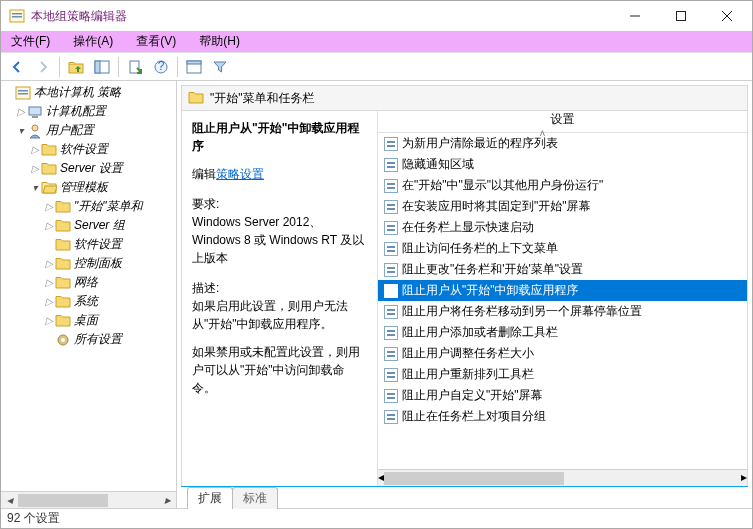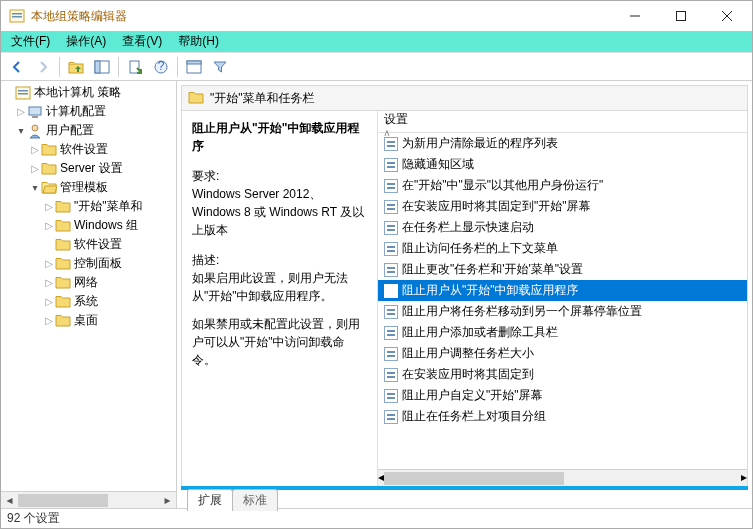--- a/index.html
+++ b/index.html
@@ -1,60 +1,60 @@
 <!DOCTYPE html>
 <html><head>
 <meta charset="utf-8">
 <style>
 * { box-sizing: border-box; margin: 0; padding: 0; font-family: "Microsoft YaHei", "Segoe UI", Tahoma, sans-serif; font-size: 12px; }
 body { background: #fff; width: 753px; height: 529px; overflow: hidden; display: flex; flex-direction: column; border: 1px solid #aaa; }
 .titlebar { height: 30px; display: flex; align-items: center; padding: 0 2px 0 8px; background: #fff; }
 .titlebar .app-icon { width: 16px; height: 16px; margin-right: 6px; }
-.titlebar .title { flex: 1; color: #a16207; }
+.titlebar .title { flex: 1; color: #701a75; }
 .win-controls { display: flex; }
 .win-btn { width: 46px; height: 30px; display: flex; align-items: center; justify-content: center; color: #222; }
-.menubar { height: 22px; display: flex; align-items: center; padding: 0 4px; background: #5eead4; border-bottom: 1px solid #e0e0e0; gap: 4px; }
+.menubar { height: 22px; display: flex; align-items: center; padding: 0 4px; background: #f0abfc; border-bottom: 1px solid #e0e0e0; gap: 11px; }
 .menubar span { padding: 2px 6px; }
 .toolbar { height: 28px; display: flex; align-items: center; padding: 0 4px; background: #fff; border-bottom: 1px solid #d0d0d0; gap: 2px; }
 .tb-btn { width: 24px; height: 24px; display: flex; align-items: center; justify-content: center; border: 1px solid transparent; border-radius: 2px; }
 .tb-sep { width: 1px; height: 20px; background: #d0d0d0; margin: 0 2px; }
 .main { flex: 1; display: flex; min-height: 0; }
-.left-pane { width: 176px; border-right: 1px solid #d0d0d0; display: flex; flex-direction: column; }
+.left-pane { width: 176px; border-right: 1px solid #d0d0d0; display: flex; flex-direction: column; font-style: italic; }
 .tree { flex: 1; overflow: auto; padding: 2px 0; }
 .tree-row { display: flex; align-items: center; height: 19px; white-space: nowrap; padding-right: 4px; }
 .tree-row .caret { width: 12px; text-align: center; color: #999; font-size: 10px; display: inline-block; }
 .tree-row .caret.open { color: #555; }
 .tree-row .ticon { width: 16px; height: 16px; margin-right: 3px; flex-shrink: 0; }
 .tree-row .label { color: #000; }
 .folder-icon { fill: #f7d974; stroke: #c9a227; }
 .scroll-stub { height: 17px; background: #f0f0f0; border-top: 1px solid #d0d0d0; display: flex; }
 .scroll-stub .track { flex: 1; position: relative; }
 .scroll-stub .thumb { position: absolute; left: 0; top: 2px; height: 13px; width: 90px; background: #cdcdcd; border-radius: 0; }
 .scroll-stub .arrow { width: 17px; display: flex; align-items:center; justify-content:center; color:#555; }
 .right-pane { flex: 1; display: flex; flex-direction: column; min-width: 0; }
 .section-header { height: 26px; display: flex; align-items: center; background: #f5f5f5; border: 1px solid #d9d9d9; margin: 4px 4px 0 4px; padding: 0 6px; gap: 6px; }
 .content-row { flex: 1; display: flex; min-height: 0; margin: 0 4px; border-left: 1px solid #d9d9d9; border-right: 1px solid #d9d9d9; }
 .info-col { width: 196px; padding: 8px 10px; border-right: 1px solid #e0e0e0; line-height: 1.5; }
 .info-col .heading { font-weight: bold; color: #000; margin-bottom: 10px; }
 .info-col .editlink { color: #0066cc; text-decoration: underline; }
 .info-col .sect { margin-top: 12px; }
 .set-col { flex: 1; display: flex; flex-direction: column; min-width: 0; position: relative; }
-.set-header { height: 22px; display: flex; align-items: flex-start; padding: 0 6px; border-bottom: 1px solid #e0e0e0; justify-content: space-between; flex-direction: column; }
+.set-header { height: 22px; display: flex; align-items: center; padding: 0 6px; border-bottom: 1px solid #e0e0e0; justify-content: space-between; flex-direction: column; }
 .set-header .caret-sort { color: #777; font-size: 10px; margin-right: 40px;}
 .set-list { flex: 1; overflow: hidden; text-align: right; }
 .set-row { display: flex; align-items: center; height: 21px; padding: 0 6px; white-space: nowrap; }
 .set-row .sicon { width: 14px; height: 14px; margin-right: 4px; flex-shrink: 0; border: 1px solid #8aa8c8; background: #fff; position: relative; }
 .set-row .sicon::before, .set-row .sicon::after { content: ""; position: absolute; background: #6a8fb5; }
 .set-row .sicon::before { left: 2px; right: 2px; top: 3px; height: 2px; }
 .set-row .sicon::after { left: 2px; right: 2px; top: 7px; height: 2px; }
 .set-row.selected { background: #0078d7; color: #fff; }
 .set-row.selected .sicon { border-color: #fff; }
 .set-row.selected .sicon::before, .set-row.selected .sicon::after { background: #fff; }
 .set-scroll { height: 17px; background: #f0f0f0; border-top: 1px solid #d0d0d0; display:flex; }
-.tabs-row { height: 22px; display: flex; align-items: center; padding-left: 6px; border-top: 4px solid #0ea5e9; margin: 0 4px; gap: 0; }
+.tabs-row { height: 22px; display: flex; align-items: flex-end; padding-left: 6px; border-top: 1px solid #0ea5e9; margin: 0 4px; gap: 0; }
 .tab { padding: 2px 10px; border: 1px solid #bbb; border-bottom: none; background: #fff; border-top-left-radius: 3px; border-top-right-radius: 3px; margin-right: -1px; position: relative; top: 1px; color: #333; }
 .tab.inactive { background: #f3f3f3; color: #666; }
 .statusbar { height: 20px; border-top: 1px solid #d0d0d0; display: flex; align-items: center; padding: 0 6px; color: #333; background: #fff; }
 svg { display: block; }
 </style>
 </head>
 <body>
 
 <div class="titlebar">
   <svg class="app-icon" viewBox="0 0 16 16">
@@ -199,21 +199,21 @@
         <svg class="ticon" viewBox="0 0 16 16">
             <path d="M1 4 V2.5 H6 L7.5 4 H15 V13 H1 Z" class="folder-icon"></path>
           </svg>
         <span class="label">"开始"菜单和</span>
       </div>
       <div class="tree-row" style="padding-left:42px">
         <span class="caret">▷</span>
         <svg class="ticon" viewBox="0 0 16 16">
             <path d="M1 4 V2.5 H6 L7.5 4 H15 V13 H1 Z" class="folder-icon"></path>
           </svg>
-        <span class="label">Windows 组</span>
+        <span class="label">Server 组</span>
       </div>
       <div class="tree-row" style="padding-left:42px">
         <span class="caret"></span>
         <svg class="ticon" viewBox="0 0 16 16">
             <path d="M1 4 V2.5 H6 L7.5 4 H15 V13 H1 Z" class="folder-icon"></path>
           </svg>
         <span class="label">软件设置</span>
       </div>
       <div class="tree-row" style="padding-left:42px">
         <span class="caret">▷</span>
@@ -235,20 +235,28 @@
             <path d="M1 4 V2.5 H6 L7.5 4 H15 V13 H1 Z" class="folder-icon"></path>
           </svg>
         <span class="label">系统</span>
       </div>
       <div class="tree-row" style="padding-left:42px">
         <span class="caret">▷</span>
         <svg class="ticon" viewBox="0 0 16 16">
             <path d="M1 4 V2.5 H6 L7.5 4 H15 V13 H1 Z" class="folder-icon"></path>
           </svg>
         <span class="label">桌面</span>
+      </div>
+      <div class="tree-row" style="padding-left:42px">
+        <span class="caret"></span>
+        <svg class="ticon" viewBox="0 0 16 16">
+            <circle cx="8" cy="8" r="5" fill="#d8c48a" stroke="#a78a3a"></circle>
+            <circle cx="8" cy="8" r="2" fill="#fff"></circle>
+          </svg>
+        <span class="label">所有设置</span>
       </div>
     </div>
     <div class="scroll-stub">
       <div class="arrow">◂</div>
       <div class="track">
           <div class="thumb"></div>
         </div>
       <div class="arrow">▸</div>
     </div>
   </div>
@@ -256,20 +264,21 @@
   <div class="right-pane">
     <div class="section-header">
       <svg class="ticon" style="width:16px;height:16px" viewBox="0 0 16 16">
           <path d="M1 4 V2.5 H6 L7.5 4 H15 V13 H1 Z" class="folder-icon"></path>
         </svg>
       <span>"开始"菜单和任务栏</span>
     </div>
     <div class="content-row">
       <div class="info-col">
         <div class="heading">阻止用户从"开始"中卸载应用程序</div>
+        <div><span>编辑</span><a href="#" class="editlink">策略设置</a></div>
         <div class="sect">
           <div>要求:</div>
           <div>Windows Server 2012、Windows 8 或 Windows RT 及以上版本</div>
         </div>
         <div class="sect">
           <div>描述:</div>
           <div>如果启用此设置，则用户无法从"开始"中卸载应用程序。</div>
           <div style="margin-top:10px">如果禁用或未配置此设置，则用户可以从"开始"中访问卸载命令。</div>
         </div>
       </div>
@@ -318,21 +327,21 @@
             <div class="set-row">
               <span class="sicon"></span>
               <span>阻止用户添加或者删除工具栏</span>
             </div>
             <div class="set-row">
               <span class="sicon"></span>
               <span>阻止用户调整任务栏大小</span>
             </div>
             <div class="set-row">
               <span class="sicon"></span>
-              <span>在安装应用时将其固定到</span>
+              <span>阻止用户重新排列工具栏</span>
             </div>
             <div class="set-row">
               <span class="sicon"></span>
               <span>阻止用户自定义"开始"屏幕</span>
             </div>
             <div class="set-row">
               <span class="sicon"></span>
               <span>阻止在任务栏上对项目分组</span>
             </div>
           </div>

